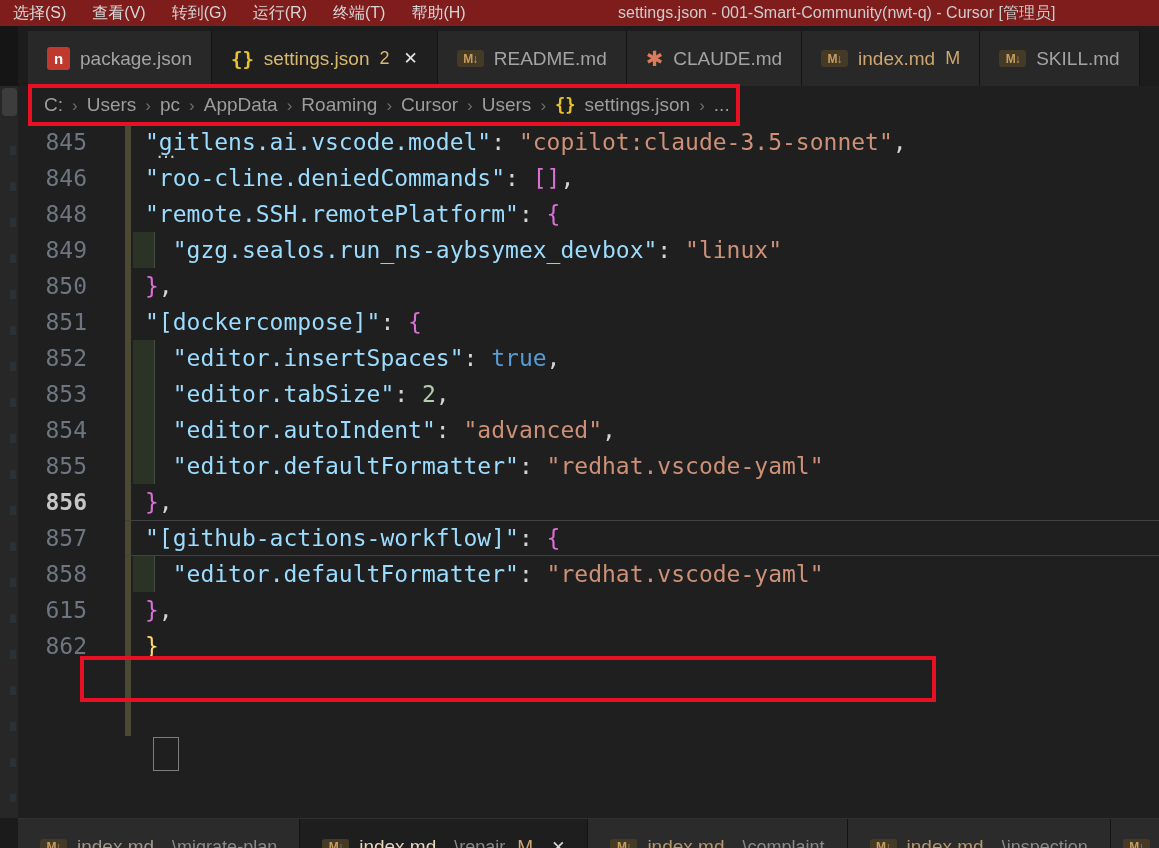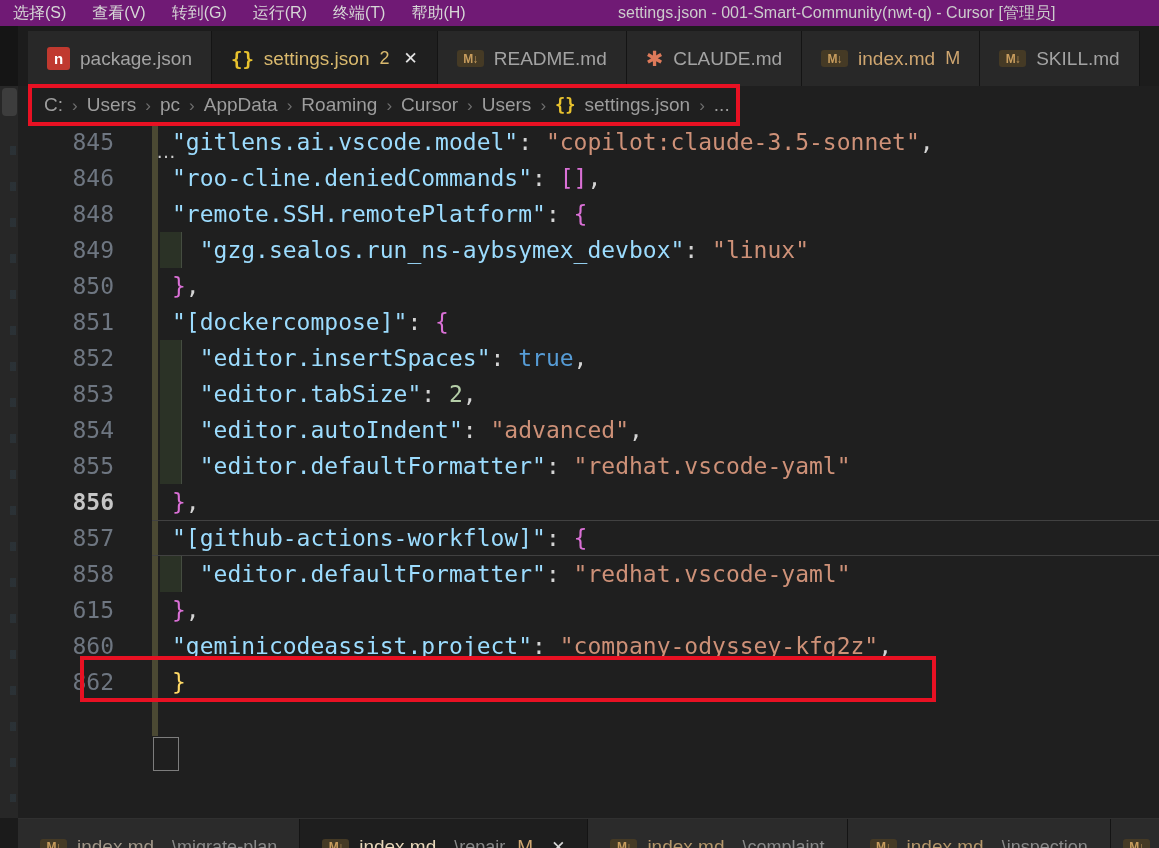--- a/index.html
+++ b/index.html
@@ -1,20 +1,20 @@
 <!DOCTYPE html>
 <html><head>
 <meta charset="utf-8">
 <style>
   html,body{margin:0;padding:0;background:#000;}
   .screen{position:relative;width:1159px;height:848px;overflow:hidden;background:#1f1f1f;
           font-family:"Liberation Sans",sans-serif;-webkit-font-smoothing:antialiased;}
 
   
-  .titlebar{height:26px;background:#701a75;display:flex;align-items:center;position:relative;}
+  .titlebar{height:26px;background:#7f1d1d;display:flex;align-items:center;position:relative;}
   .menubar{display:flex;align-items:center;height:100%;}
   .menu-item{padding:0 13px;font-size:16px;color:#d6d6d6;white-space:nowrap;}
   .window-title{position:absolute;left:618px;top:0;line-height:26px;font-size:16px;color:#cccccc;white-space:nowrap;}
 
   
   .tabbar{height:60px;background:#1c1c1c;display:flex;align-items:flex-end;padding-left:28px;box-sizing:border-box;}
   .tab{height:55px;display:flex;align-items:center;padding:0 19px;gap:10px;background:#282828;
        border-right:1px solid #141414;font-size:19px;color:#a3a3a3;white-space:nowrap;cursor:default;}
   .tab.active{background:#1f1f1f;}
   .tab-label{color:#a3a3a3;}
@@ -31,21 +31,21 @@
   .icon-md{width:27px;height:17px;background:#453a25;color:#c89d5e;font-size:12px;font-weight:700;border-radius:3px;letter-spacing:-1px;}
   .icon-claude{color:#dd7a5a;font-size:21px;}
   .crumb-json-icon{color:#e8c22e;font-weight:700;font-size:17px;font-family:"DejaVu Sans Mono",monospace;}
 
   
   .breadcrumbs{height:38px;display:flex;align-items:center;background:#1f1f1f;padding-left:44px;gap:9px;
                font-size:19px;color:#9d9d9d;white-space:nowrap;}
   .crumb-sep{color:#6f6f6f;font-size:17px;padding-top:1px;}
 
   
-  .editor{height:694px;position:relative;padding-left:32px;box-sizing:border-box;background:#1f1f1f;}
+  .editor{height:694px;position:relative;padding-left:5px;box-sizing:border-box;background:#1f1f1f;}
   #code-lines{position:relative;}
   .cl{height:36px;position:relative;font-family:"DejaVu Sans Mono",monospace;font-size:23px;}
   .ln{position:absolute;left:0;top:0;width:82px;text-align:right;color:#6e7681;line-height:36px;}
   .ln-cur{color:#c6c6c6;font-weight:bold;}
   .ct{position:absolute;left:140px;top:0;white-space:pre;line-height:36px;color:#d4d4d4;}
   .tok-k{color:#9cdcfe}.tok-p{color:#d4d4d4}.tok-s{color:#ce9178}
   .tok-w{color:#569cd6}.tok-n{color:#b5cea8}.tok-b1{color:#ffd966}.tok-b2{color:#da70d6}
   .indent-block{position:absolute;left:128px;top:0;width:22px;height:36px;background:#2b3226;border-right:1px solid #454d41;box-sizing:border-box;}
   #git-bar{position:absolute;left:120px;top:0;width:6px;height:612px;background:#4b4933;}
   .cur-line-frame{position:absolute;left:120px;right:0;top:396px;height:36px;box-sizing:border-box;
@@ -208,24 +208,20 @@
         <div class="cl">
           <span class="ln">858</span>
           <span class="indent-block"></span>
           <span class="ct"><span class="tok-p">  </span><span class="tok-k">"editor.defaultFormatter"</span><span class="tok-p">: </span><span class="tok-s">"redhat.vscode-yaml"</span></span>
         </div>
         <div class="cl">
           <span class="ln">615</span>
           <span class="ct"><span class="tok-b2">}</span><span class="tok-p">,</span></span>
         </div>
         <div class="cl">
-          <span class="ln">860</span>
-          <span class="ct"><span class="tok-k">"geminicodeassist.project"</span><span class="tok-p">: </span><span class="tok-s">"company-odyssey-kfg2z"</span><span class="tok-p">,</span></span>
-        </div>
-        <div class="cl">
           <span class="ln">862</span>
           <span class="ct"><span class="tok-b1">}</span></span>
         </div>
       </div>
   </div>
 
   <div class="left-strip">
     <div class="tab-zone"></div>
     <div class="hl"></div>
     <div class="marks"></div>

